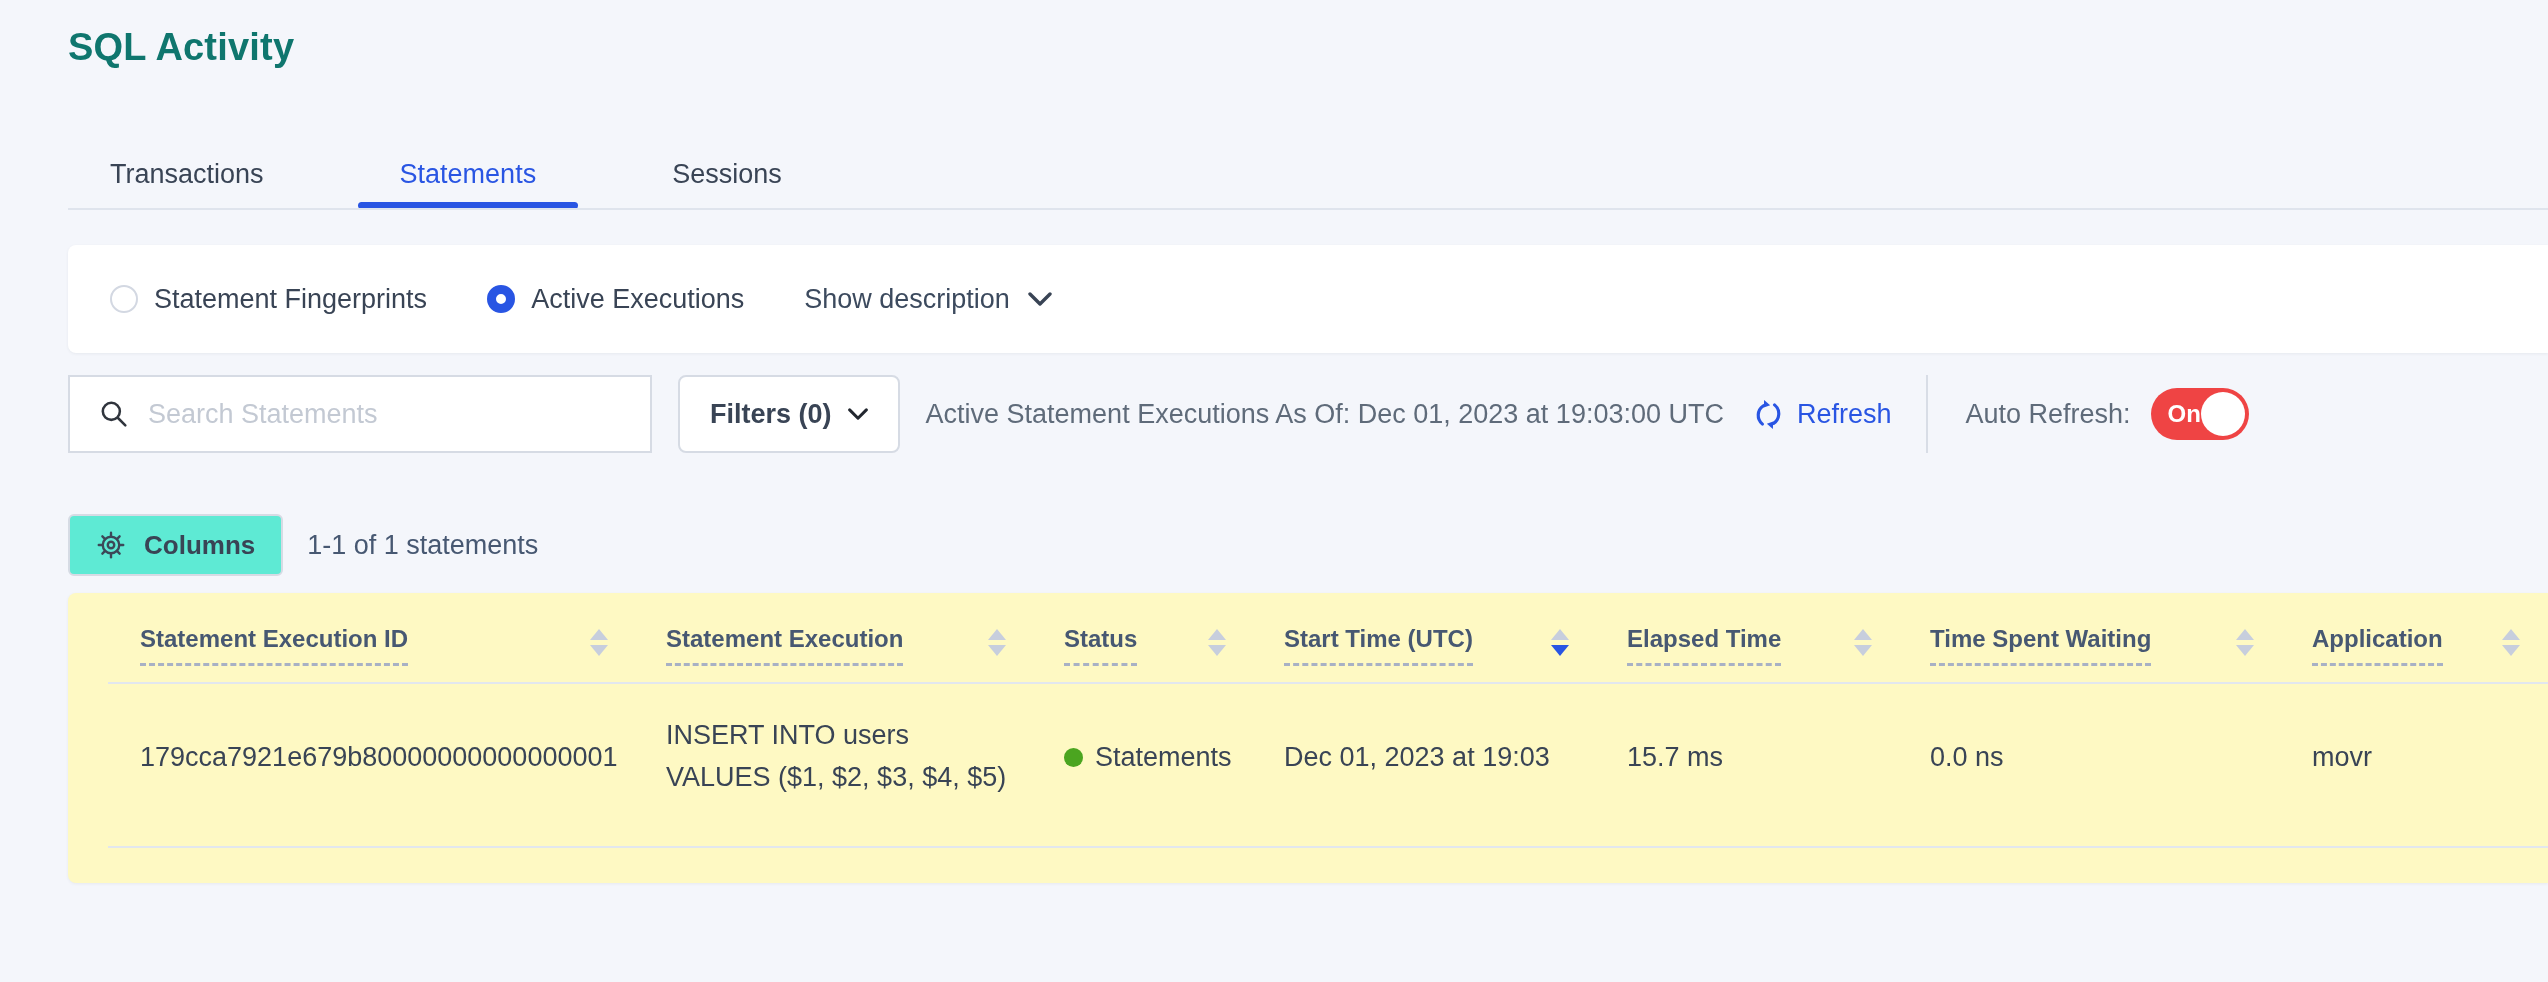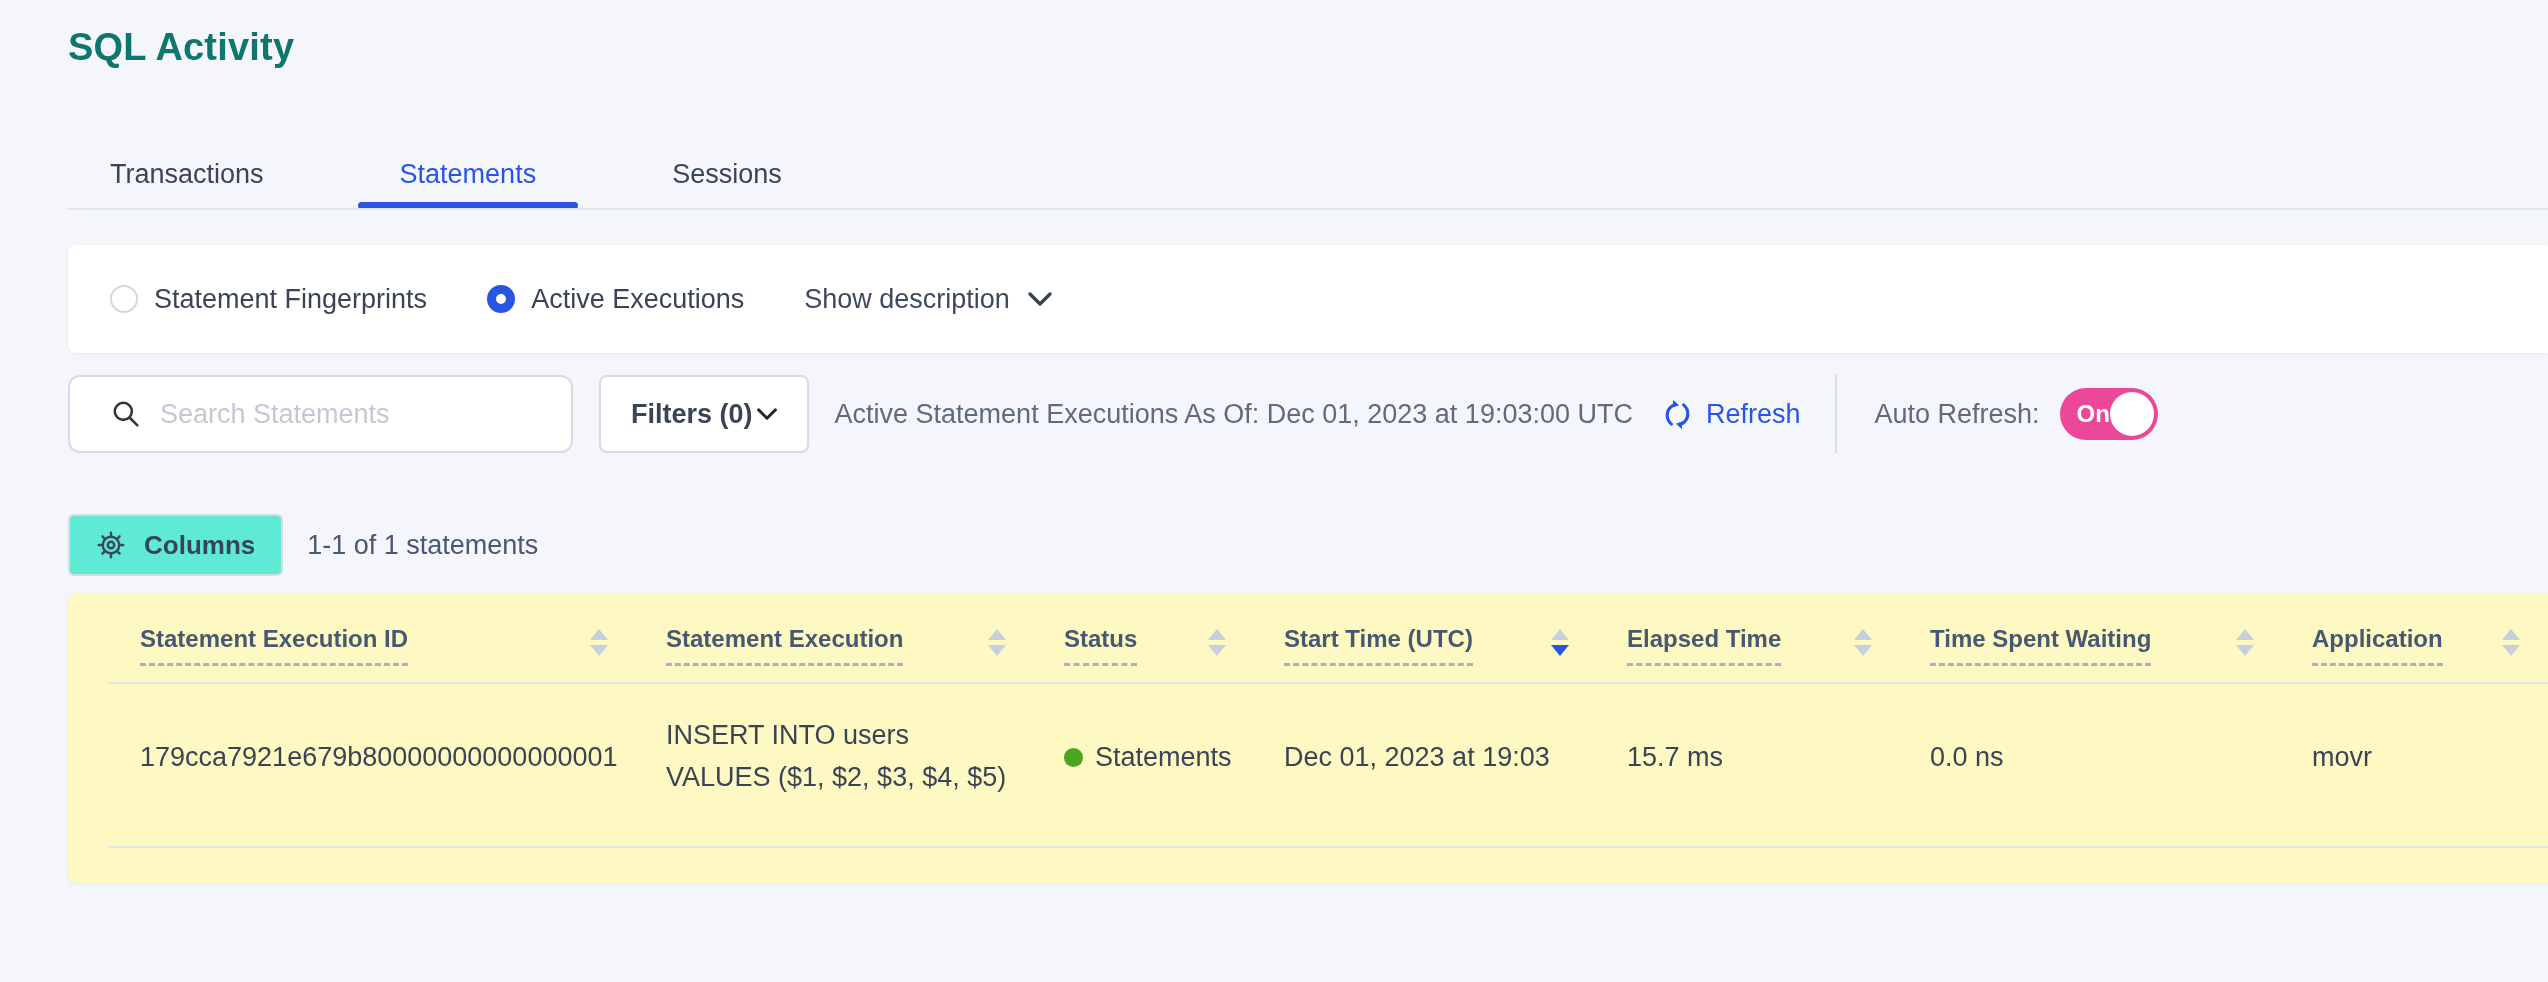--- a/index.html
+++ b/index.html
@@ -55,45 +55,45 @@
     display:flex; align-items:center; gap:18px; cursor:pointer;
     font-size:27px; color:#3c4a5e;
   }
 
   
   .controls-row {
     position:absolute; left:68px; right:0; top:375px; height:78px;
     display:flex; align-items:center;
   }
   .search-box {
-    width:505px; height:78px; background:#fff;
-    border:2px solid #d6dbe4; border-radius:12px;
-    display:flex; align-items:center; padding:0 40px; gap:18px;
+    width:584px; height:78px; background:#fff;
+    border:2px solid #d6dbe4; border-radius:0;
+    display:flex; align-items:center; padding:0 28px; gap:18px;
   }
   .search-box input {
     border:none; outline:none; background:transparent;
     font-family:inherit; font-size:27px; color:#394455; width:100%;
   }
   .search-box input::placeholder { color:#c3c9d3; }
   .filters-btn {
     margin-left:26px; height:78px; padding:0 30px;
     background:#fff; border:2px solid #d6dbe4; border-radius:8px;
-    display:flex; align-items:center; gap:4px; cursor:pointer;
+    display:flex; align-items:center; gap:16px; cursor:pointer;
     font-family:inherit; font-size:27px; font-weight:700; color:#394455;
   }
   .asof-text { margin-left:26px; font-size:27px; color:#5f6b7a; white-space:nowrap; }
   .refresh-btn {
     margin-left:28px; display:flex; align-items:center; gap:12px;
     color:#2955e3; font-size:27px; cursor:pointer; white-space:nowrap;
   }
   .v-divider { margin-left:34px; width:2px; height:78px; background:#d8dde6; }
   .auto-label { margin-left:38px; font-size:27px; color:#5f6b7a; white-space:nowrap; }
   .toggle {
     margin-left:20px; position:relative; width:98px; height:52px;
-    background:#ec4899; border-radius:26px; cursor:pointer; flex:0 0 auto;
+    background:#ef4444; border-radius:26px; cursor:pointer; flex:0 0 auto;
   }
   .toggle .on-text {
     position:absolute; left:17px; top:50%; transform:translateY(-50%);
     color:#fff; font-size:24px; font-weight:700;
   }
   .toggle .knob {
     position:absolute; right:4px; top:4px; width:44px; height:44px;
     background:#fff; border-radius:50%;
   }
 

